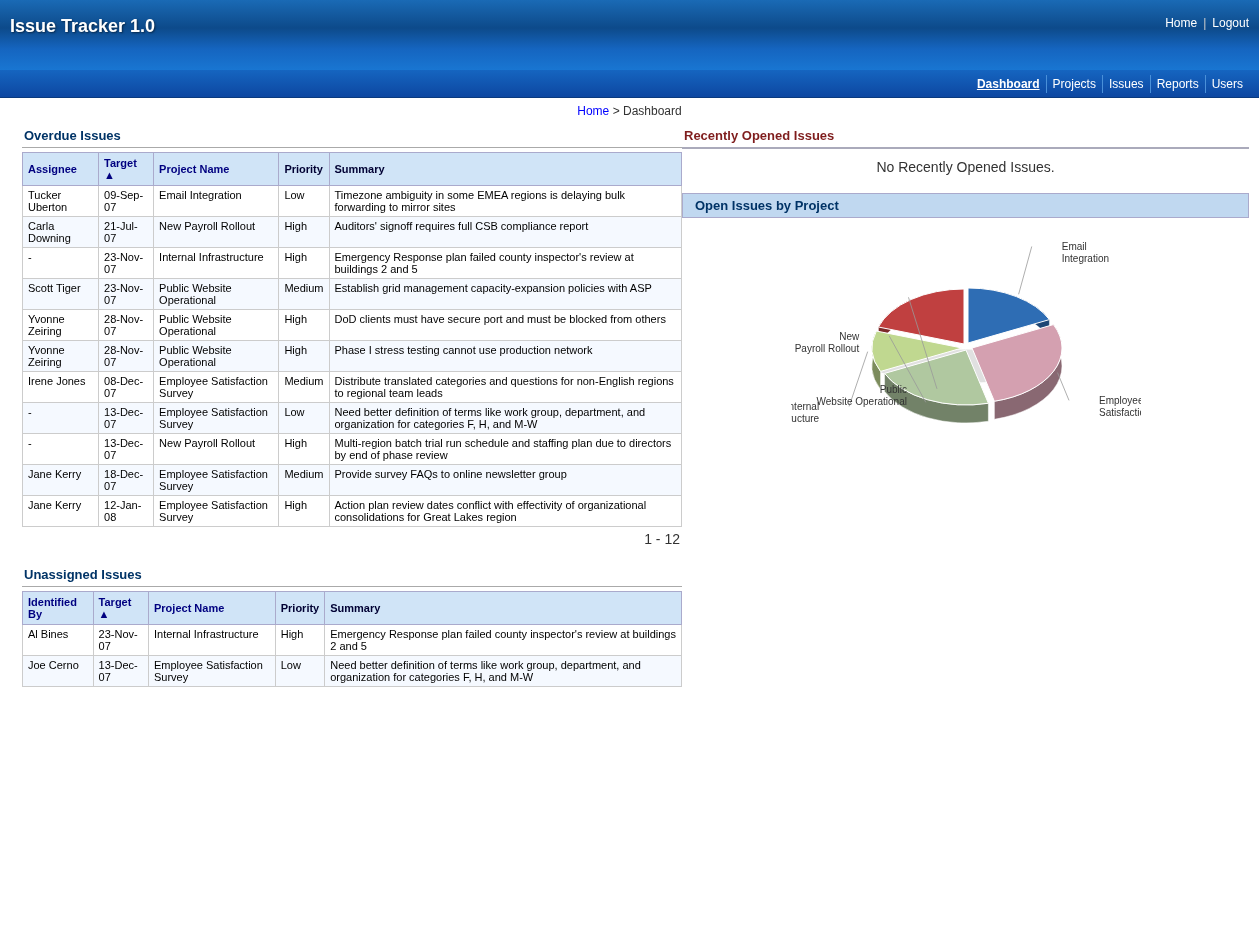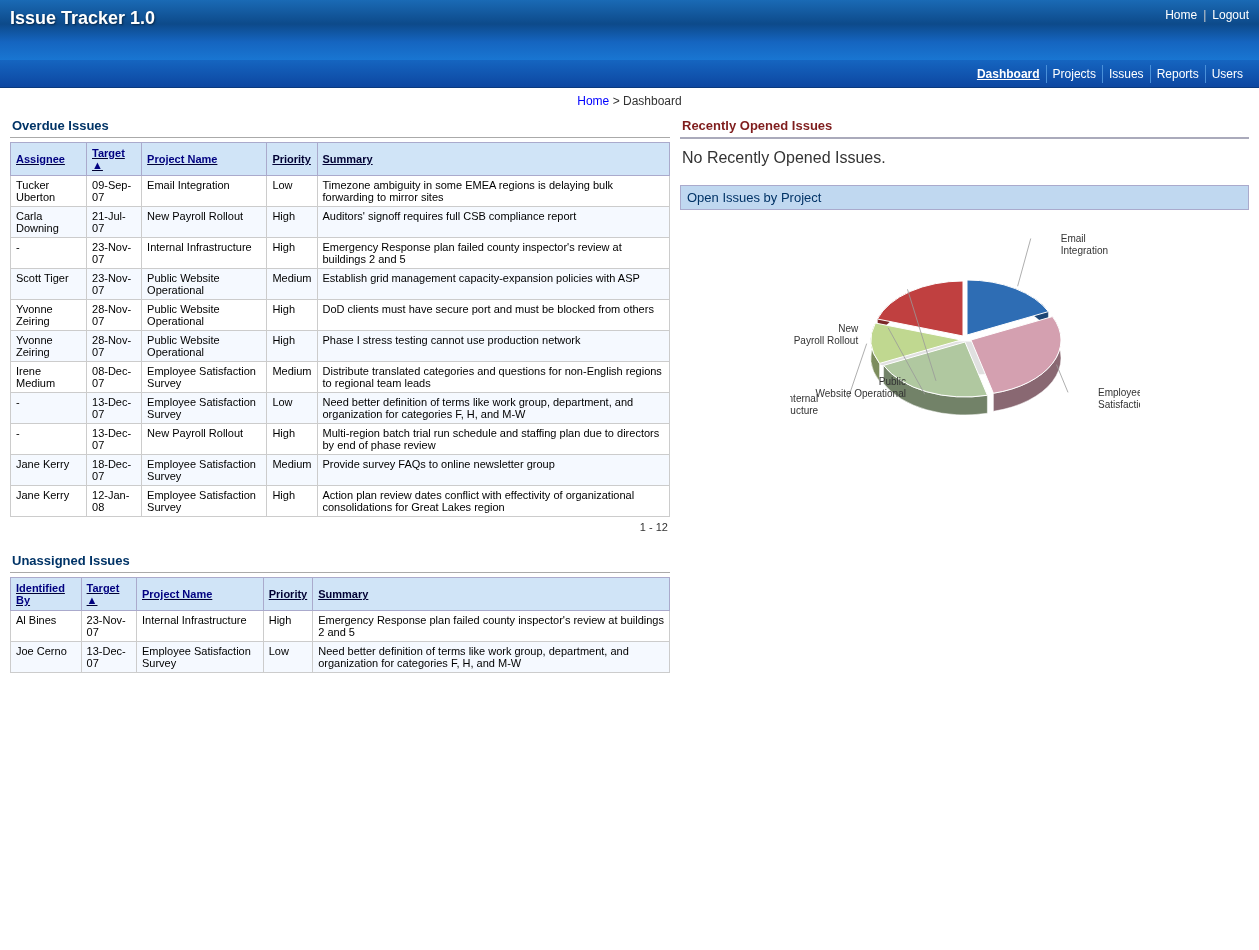--- a/index.html
+++ b/index.html
@@ -1,25 +1,25 @@
 <!DOCTYPE html>
 <html><head>
   <meta charset="utf-8">
   <style>
     * { margin: 0; padding: 0; box-sizing: border-box; }
     body { font-family: Arial, sans-serif; font-size: 12px; background: #fff; color: #000; }
 
     
     #header {
       background: linear-gradient(180deg, #1a6ab5 0%, #0d4a8a 40%, #1565c0 70%, #1976d2 100%);
-      height: 60px;
+      height: 70px;
       display: flex;
       align-items: flex-start;
       justify-content: space-between;
-      padding: 8px 10px 0 10px;
+      padding: 16px 10px 0 10px;
       position: relative;
     }
     #app-title {
       color: #fff;
       font-size: 18px;
       font-weight: bold;
       text-shadow: 1px 1px 2px rgba(0,0,0,0.5);
     }
     #header-nav {
       display: flex;
@@ -61,21 +61,22 @@
       font-size: 12px;
       color: #333;
       text-align: center;
     }
     #breadcrumb a { color: #00f; text-decoration: none; }
 
     
     #main {
       display: flex;
       padding: 0 10px;
-      gap: 10px;
+      gap: 0;
+      margin-left: 12px;
     }
 
     
     #left-col {
       flex: 0 0 660px;
       min-width: 0;
     }
 
     
     #right-col {
@@ -98,71 +99,71 @@
       width: 100%;
       border-collapse: collapse;
       font-size: 11px;
     }
     .data-table th {
       background: #d0e4f7;
       border: 1px solid #aac;
       padding: 4px 5px;
       text-align: left;
       color: #003;
-      text-decoration: underline;
     }
     .data-table th a {
       color: #000080;
       text-decoration: none;
     }
     .data-table td {
       border: 1px solid #ccc;
       padding: 3px 5px;
       vertical-align: top;
     }
     .data-table tr:nth-child(odd) td { background: #fff; }
     .data-table tr:nth-child(even) td { background: #f5f9ff; }
 
     .pagination {
       text-align: right;
-      font-size: 11px;
+      font-size: 14px;
       padding: 4px 2px;
       color: #333;
     }
 
     
     #unassigned-section {
       margin-top: 12px;
     }
 
     
     .right-section-title {
       font-size: 13px;
       font-weight: bold;
       color: #7f1d1d;
       padding: 4px 0 4px 2px;
       border-bottom: 2px solid #aab;
       margin-bottom: 6px;
     }
     .no-issues {
-      font-size: 16px;
+      font-size: 14px;
       color: #333;
       padding: 4px 2px;
+      text-align: center;
     }
 
     
     #open-issues-section {
       margin-top: 14px;
     }
     .open-issues-title {
       background: #c0d8f0;
       font-size: 13px;
-      font-weight: normal;
+      font-weight: bold;
       color: #003366;
-      padding: 4px 6px;
+      padding: 4px 12px;
       border: 1px solid #aac;
       margin-bottom: 8px;
     }
 
     
     #pie-container {
       position: relative;
       width: 350px;
       height: 220px;
       margin: 0 auto;
@@ -254,21 +255,21 @@
     <td>DoD clients must have secure port and must be blocked from others</td>
   </tr>
             <tr>
     <td>Yvonne Zeiring</td>
     <td>28-Nov-07</td>
     <td>Public Website Operational</td>
     <td>High</td>
     <td>Phase I stress testing cannot use production network</td>
   </tr>
             <tr>
-    <td>Irene Medium</td>
+    <td>Irene Jones</td>
     <td>08-Dec-07</td>
     <td>Employee Satisfaction Survey</td>
     <td>Medium</td>
     <td>Distribute translated categories and questions for non-English regions to regional team leads</td>
   </tr>
             <tr>
     <td>-</td>
     <td>13-Dec-07</td>
     <td>Employee Satisfaction Survey</td>
     <td>Low</td>

